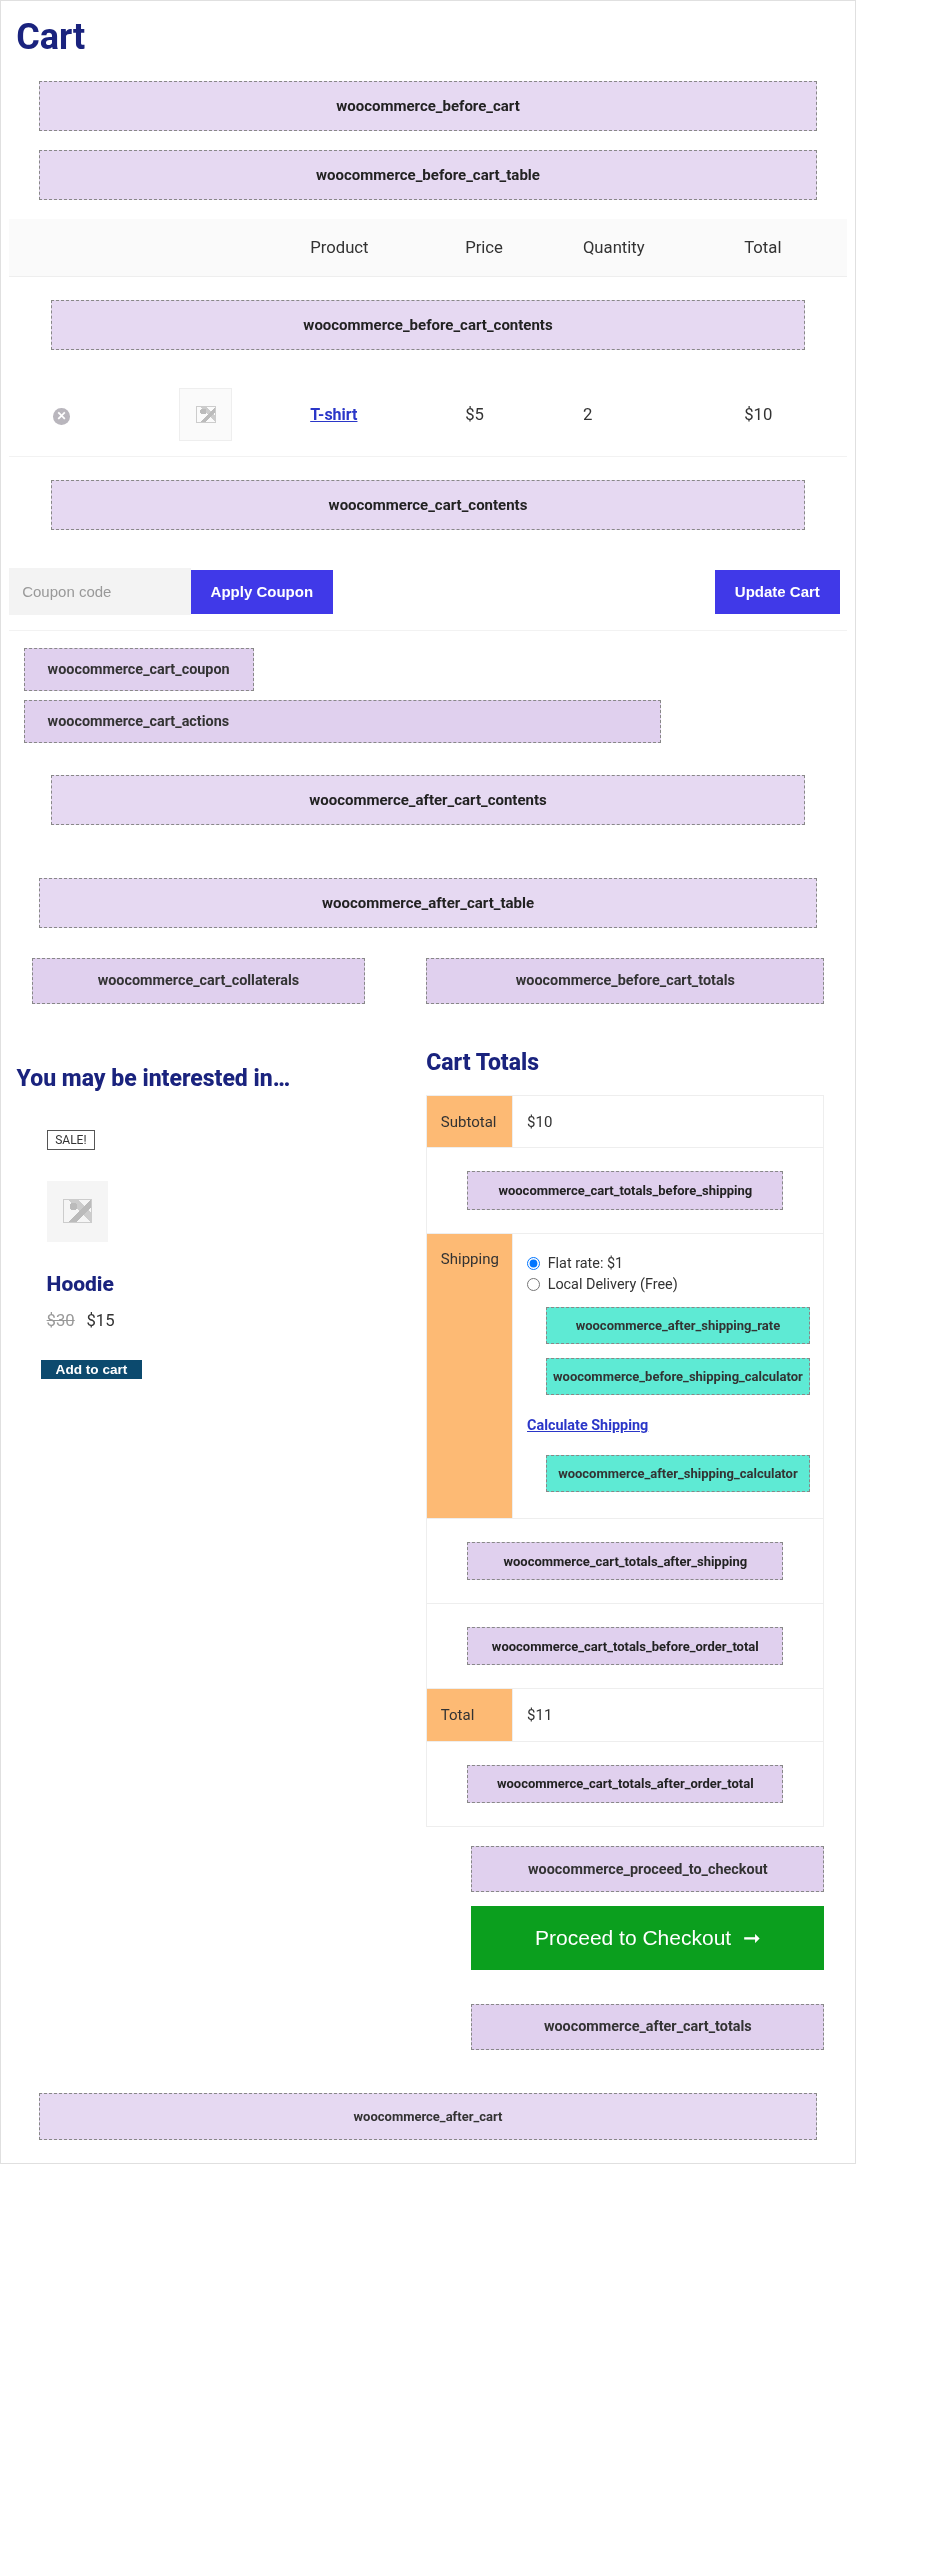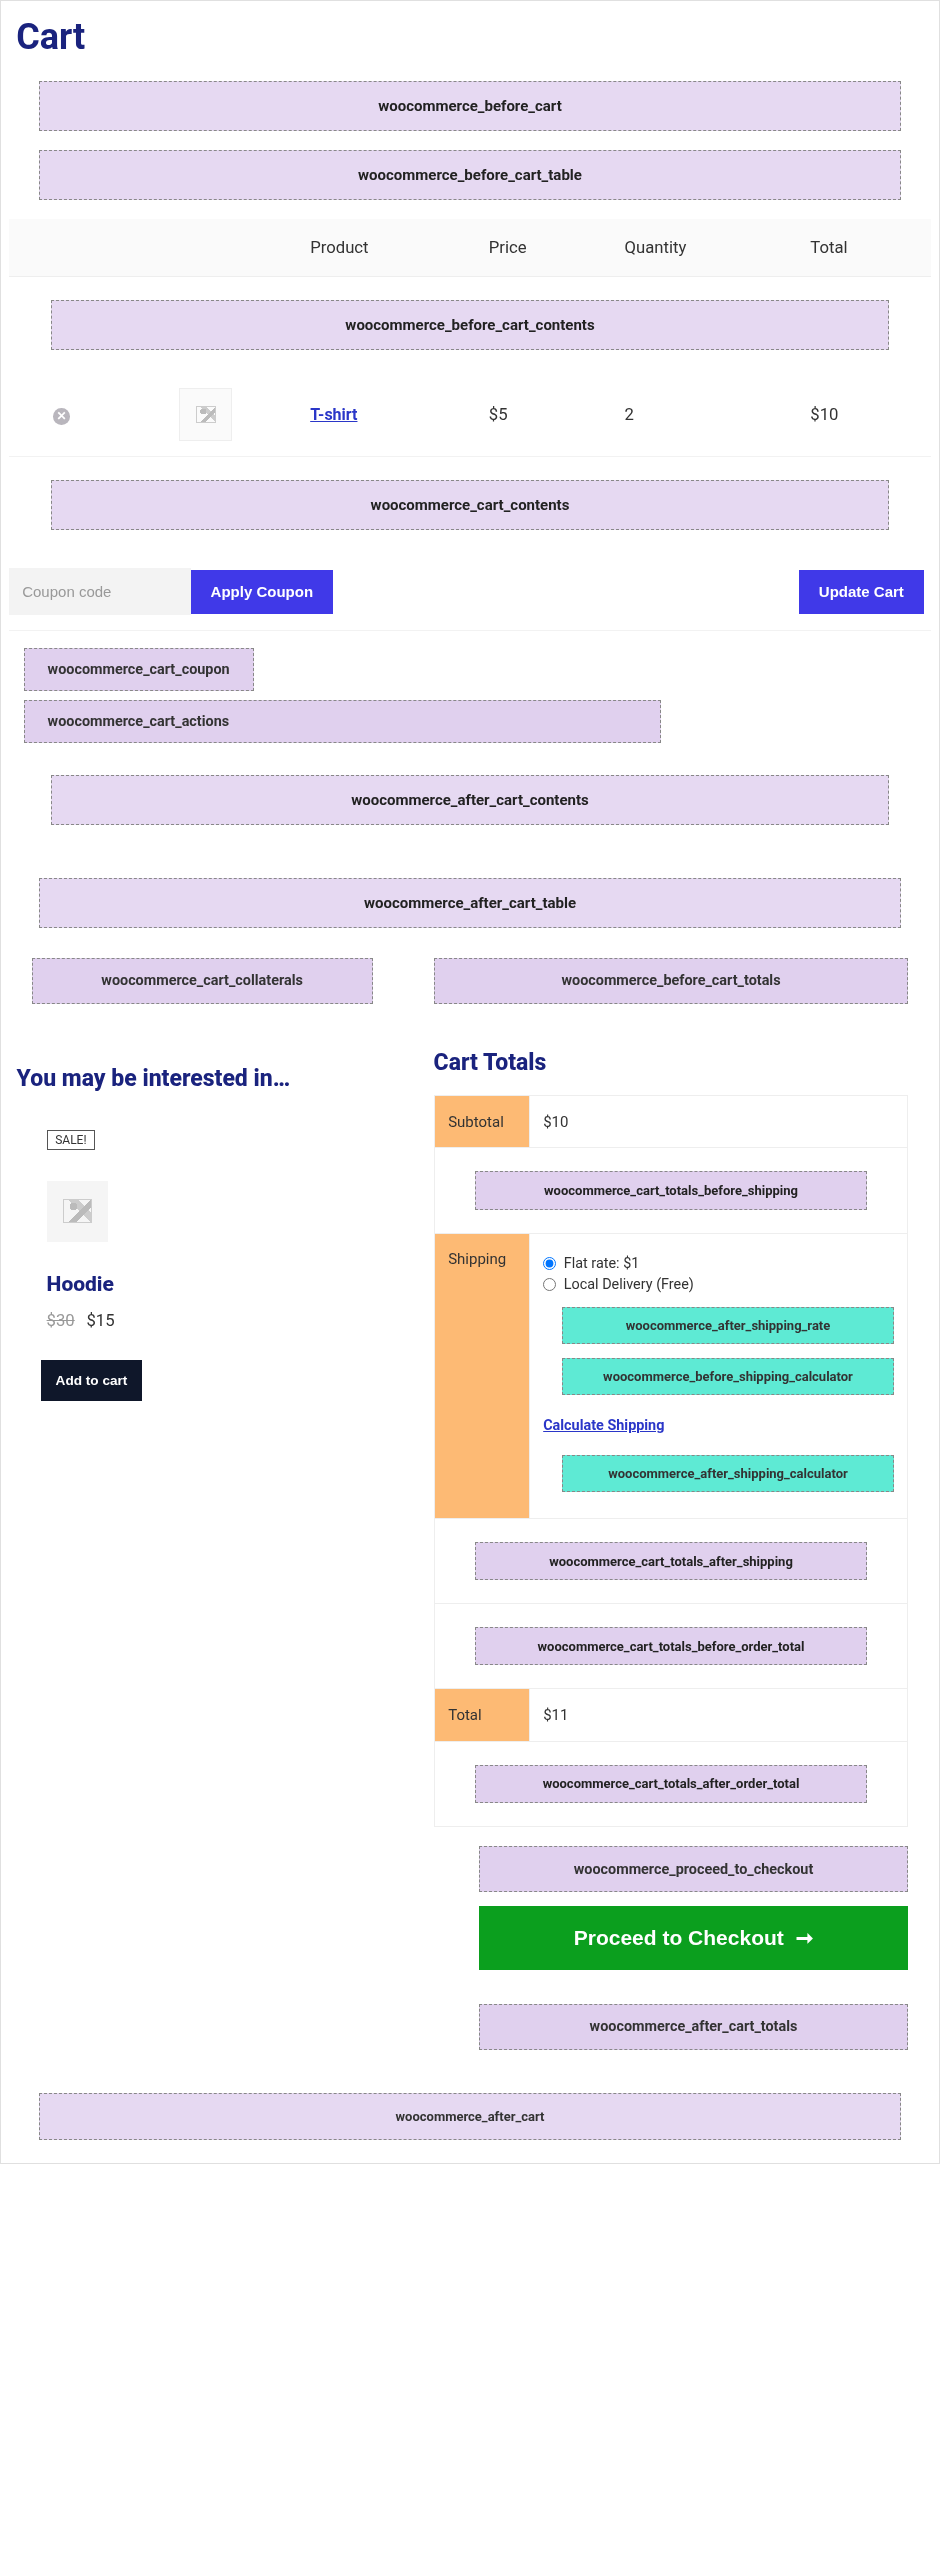--- a/index.html
+++ b/index.html
@@ -2,21 +2,21 @@
 <html style="font-size:12px"><head>
 <meta charset="utf-8">
 <style>
 * { box-sizing: border-box; margin: 0; padding: 0; }
 body {
   font-family: -apple-system, BlinkMacSystemFont, "Segoe UI", Roboto, Helvetica, Arial, sans-serif;
   background: #fff;
   color: #333;
 }
 .container {
-  width: 940px;
+  width: 856px;
   border: 0.8px solid #e0e0e0;
   padding: 7.6px 7.6px 15px 7.6px;
 }
 h1.page-title {
   color: #1a237e;
   font-size: 36px;
   font-weight: 700;
   margin: 7.6px 0 23px 7.6px;
 }
 .hook {
@@ -198,24 +198,24 @@
 .prod-name {
   color: #1a237e;
   font-size: 21px;
   font-weight: 800;
   margin: 30px 0 15px 15px;
 }
 .price-row { margin: 0 0 30px 15px; font-size: 16.7px; }
 .price-old { color: #999; text-decoration: line-through; margin-right: 7.6px; }
 .price-new { color: #333; }
 .btn-add {
-  background: #0f172a;
+  background: #0c4a6e;
   color: #fff;
   border: none;
-  padding: 13px 15px;
+  padding: 2px 15px;
   font-size: 13.6px;
   font-weight: 700;
   margin-left: 9px;
 }
 .totals-table {
   width: 100%;
   border-collapse: collapse;
   border: 0.8px solid #eee;
 }
 .totals-table th {
@@ -264,21 +264,21 @@
   margin-bottom: 13.6px;
 }
 .btn-proceed {
   display: block;
   width: 100%;
   background: #0b9f1e;
   color: #fff;
   border: none;
   padding: 20px 7.6px;
   font-size: 21px;
-  font-weight: 700;
+  font-weight: 400;
   text-align: center;
 }
 .arrow { display: inline-block; margin-left: 6px; }
 .hook-bottom {
   background: #e6d9f2;
   border: 1.1px dashed #888;
   text-align: center;
   font-weight: 700;
   font-size: 13px;
   padding: 15px 7.6px;

